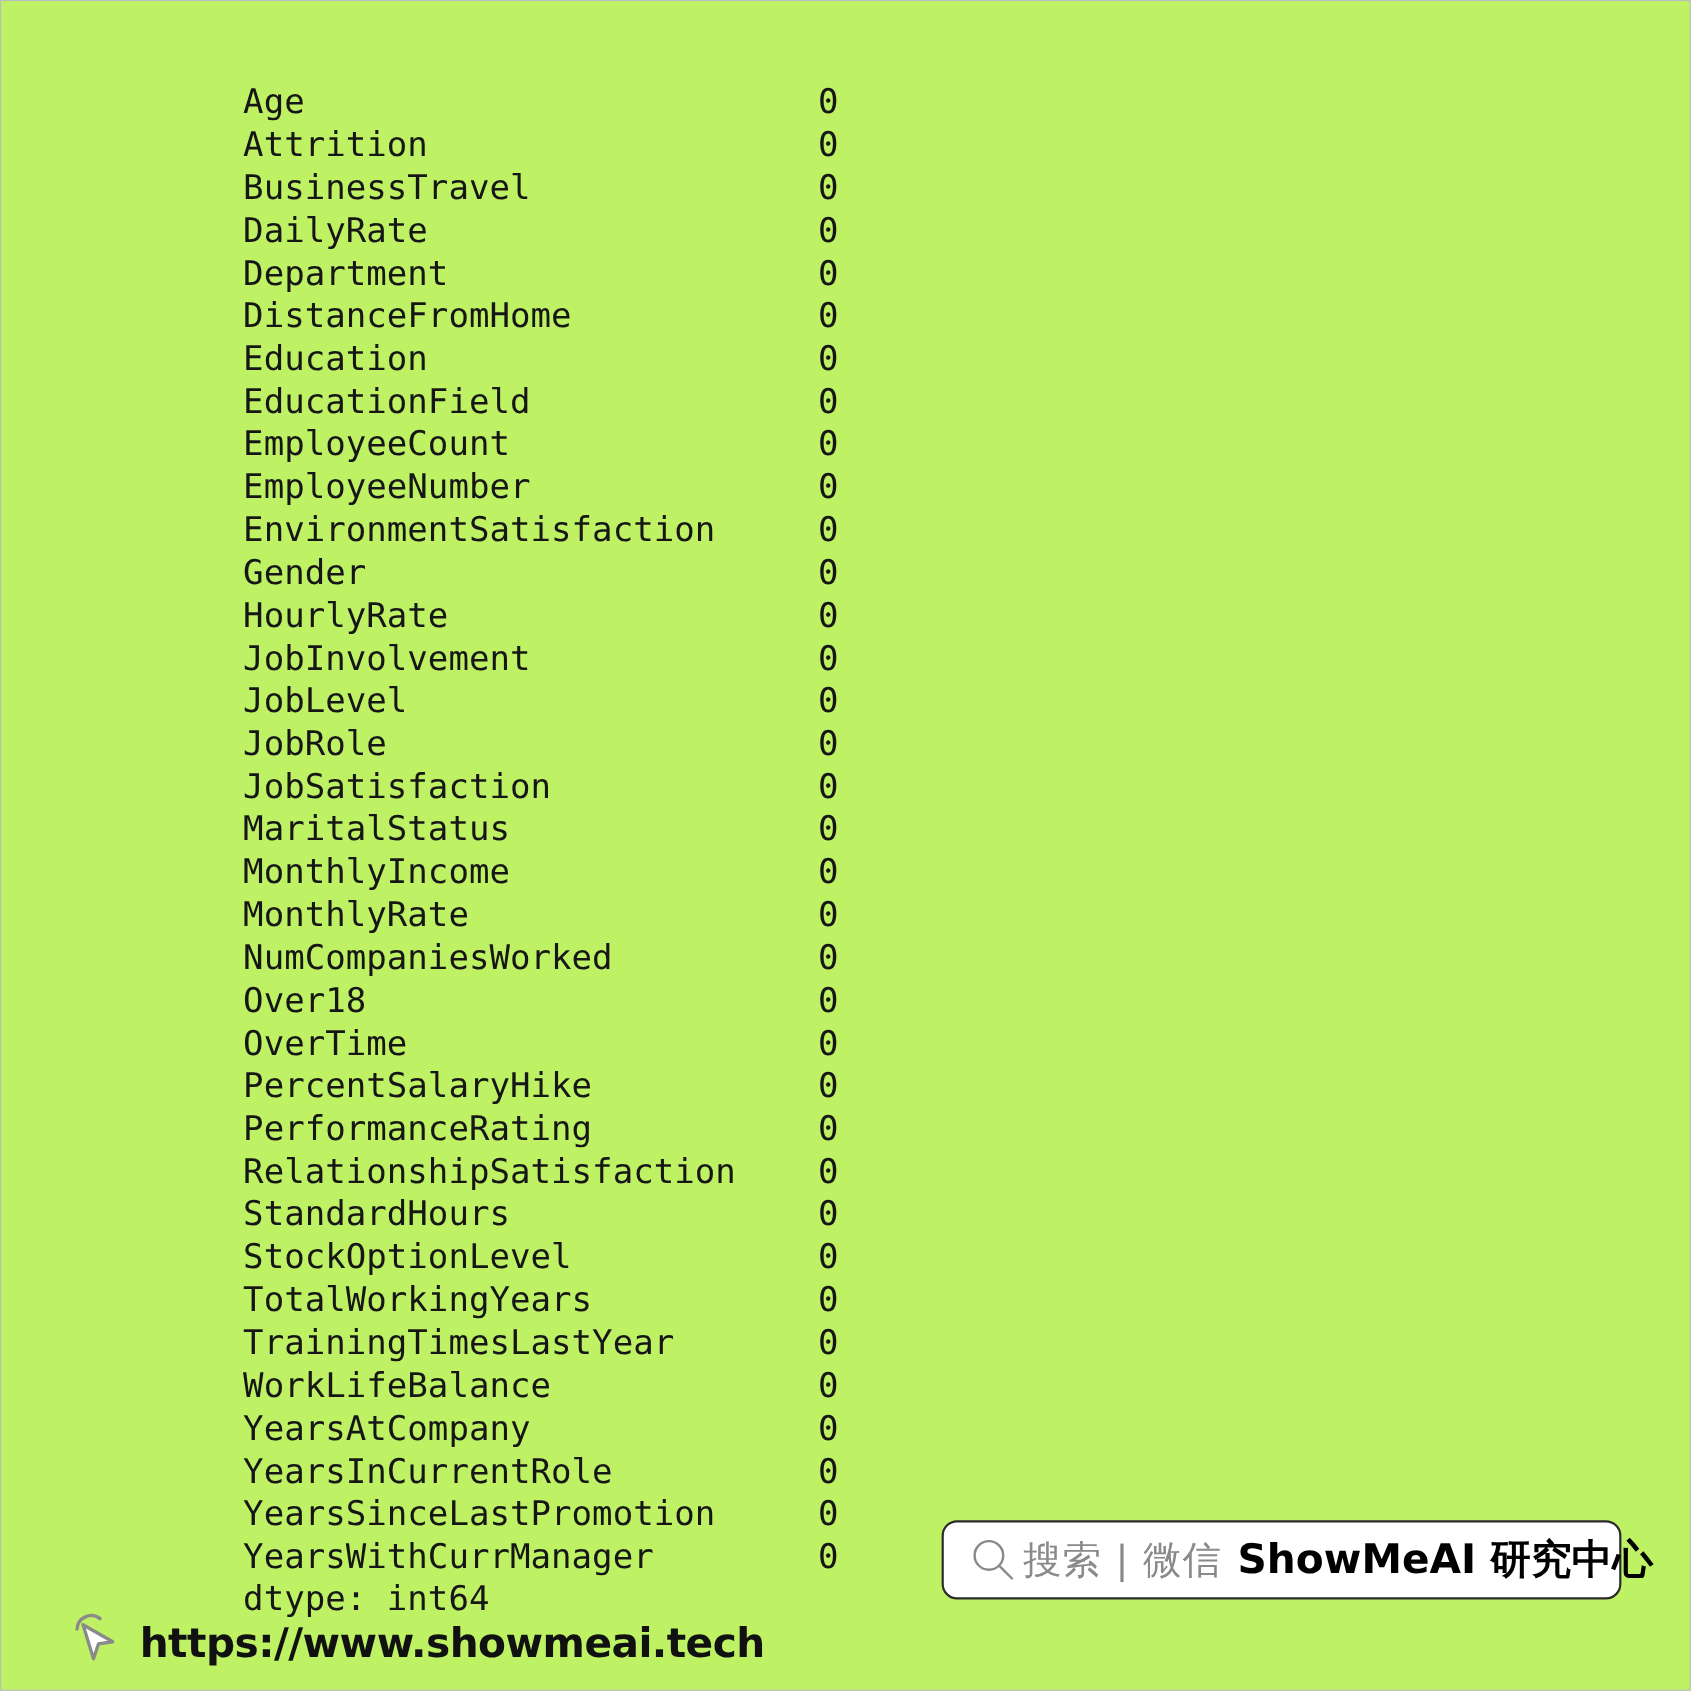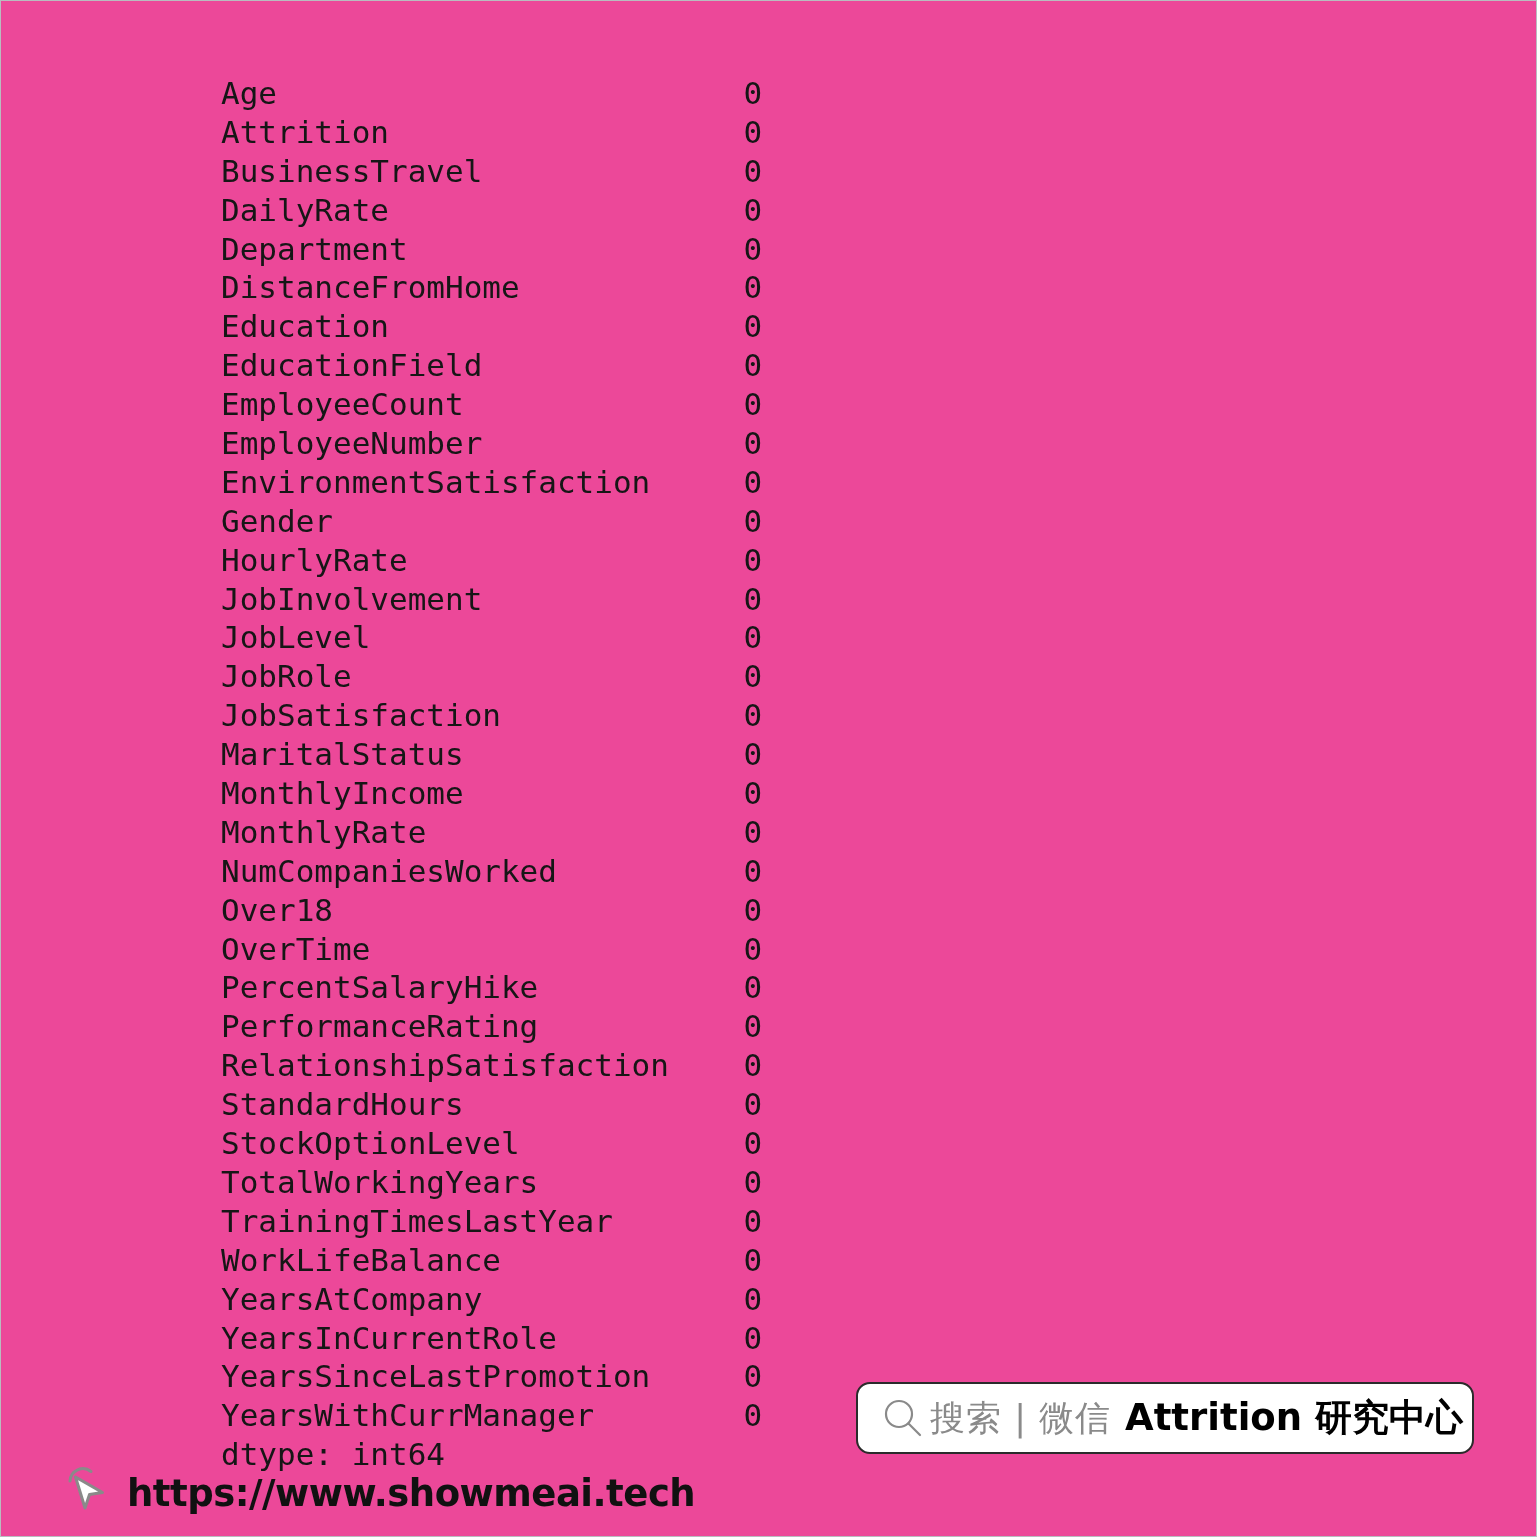--- a/index.html
+++ b/index.html
@@ -10,21 +10,21 @@
     width: 1537px;
     height: 1537px;
     background: #ffffff;
     font-family: "Liberation Sans", sans-serif;
     overflow: hidden;
   }
   #page {
     position: relative;
     width: 1537px;
     height: 1537px;
-    background: #ec4899;
+    background: #bef264;
     box-sizing: border-box;
     border: 1px solid #b9bcc0;
   }
 
   
   #output-block {
     position: absolute;
     left: 220px;
     top: 42px;
     font-family: "DejaVu Sans Mono", "Liberation Mono", monospace;
@@ -120,21 +120,21 @@
 <div id="page">
 
   <pre id="output-block"><span class="series-row"><span class="series-index">Age</span><span>                         </span><span class="series-value">0</span></span><span class="series-row"><span class="series-index">Attrition</span><span>                   </span><span class="series-value">0</span></span><span class="series-row"><span class="series-index">BusinessTravel</span><span>              </span><span class="series-value">0</span></span><span class="series-row"><span class="series-index">DailyRate</span><span>                   </span><span class="series-value">0</span></span><span class="series-row"><span class="series-index">Department</span><span>                  </span><span class="series-value">0</span></span><span class="series-row"><span class="series-index">DistanceFromHome</span><span>            </span><span class="series-value">0</span></span><span class="series-row"><span class="series-index">Education</span><span>                   </span><span class="series-value">0</span></span><span class="series-row"><span class="series-index">EducationField</span><span>              </span><span class="series-value">0</span></span><span class="series-row"><span class="series-index">EmployeeCount</span><span>               </span><span class="series-value">0</span></span><span class="series-row"><span class="series-index">EmployeeNumber</span><span>              </span><span class="series-value">0</span></span><span class="series-row"><span class="series-index">EnvironmentSatisfaction</span><span>     </span><span class="series-value">0</span></span><span class="series-row"><span class="series-index">Gender</span><span>                      </span><span class="series-value">0</span></span><span class="series-row"><span class="series-index">HourlyRate</span><span>                  </span><span class="series-value">0</span></span><span class="series-row"><span class="series-index">JobInvolvement</span><span>              </span><span class="series-value">0</span></span><span class="series-row"><span class="series-index">JobLevel</span><span>                    </span><span class="series-value">0</span></span><span class="series-row"><span class="series-index">JobRole</span><span>                     </span><span class="series-value">0</span></span><span class="series-row"><span class="series-index">JobSatisfaction</span><span>             </span><span class="series-value">0</span></span><span class="series-row"><span class="series-index">MaritalStatus</span><span>               </span><span class="series-value">0</span></span><span class="series-row"><span class="series-index">MonthlyIncome</span><span>               </span><span class="series-value">0</span></span><span class="series-row"><span class="series-index">MonthlyRate</span><span>                 </span><span class="series-value">0</span></span><span class="series-row"><span class="series-index">NumCompaniesWorked</span><span>          </span><span class="series-value">0</span></span><span class="series-row"><span class="series-index">Over18</span><span>                      </span><span class="series-value">0</span></span><span class="series-row"><span class="series-index">OverTime</span><span>                    </span><span class="series-value">0</span></span><span class="series-row"><span class="series-index">PercentSalaryHike</span><span>           </span><span class="series-value">0</span></span><span class="series-row"><span class="series-index">PerformanceRating</span><span>           </span><span class="series-value">0</span></span><span class="series-row"><span class="series-index">RelationshipSatisfaction</span><span>    </span><span class="series-value">0</span></span><span class="series-row"><span class="series-index">StandardHours</span><span>               </span><span class="series-value">0</span></span><span class="series-row"><span class="series-index">StockOptionLevel</span><span>            </span><span class="series-value">0</span></span><span class="series-row"><span class="series-index">TotalWorkingYears</span><span>           </span><span class="series-value">0</span></span><span class="series-row"><span class="series-index">TrainingTimesLastYear</span><span>       </span><span class="series-value">0</span></span><span class="series-row"><span class="series-index">WorkLifeBalance</span><span>             </span><span class="series-value">0</span></span><span class="series-row"><span class="series-index">YearsAtCompany</span><span>              </span><span class="series-value">0</span></span><span class="series-row"><span class="series-index">YearsInCurrentRole</span><span>          </span><span class="series-value">0</span></span><span class="series-row"><span class="series-index">YearsSinceLastPromotion</span><span>     </span><span class="series-value">0</span></span><span class="series-row"><span class="series-index">YearsWithCurrManager</span><span>        </span><span class="series-value">0</span></span><span class="dtype-line">dtype: int64</span></pre>
 
   <div id="watermark-badge">
     <svg id="badge-search-icon" viewBox="0 0 42 42">
       <circle cx="17" cy="17" r="13" fill="none" stroke="#8a8a8a" stroke-width="2.2"></circle>
       <line x1="26.5" y1="26.5" x2="38" y2="38" stroke="#8a8a8a" stroke-width="2.2" stroke-linecap="round"></line>
     </svg>
     <span id="badge-gray-text">搜索 | 微信</span>
-    <span id="badge-brand-text">Attrition 研究中心</span>
+    <span id="badge-brand-text">ShowMeAI 研究中心</span>
   </div>
 
   <div id="site-footer">
     <svg id="cursor-icon" viewBox="0 0 52 52">
       <path d="M9 18 A13 13 0 0 1 30 8.5" fill="none" stroke="#8a8a8a" stroke-width="3" stroke-linecap="round"></path>
       <path d="M14.5 14 L41.5 29.5 L28.5 31.5 L24 45 Z" fill="#ffffff" stroke="#8a8a8a" stroke-width="3" stroke-linejoin="round" stroke-linecap="round"></path>
     </svg>
     <span id="site-url">https://www.showmeai.tech</span>
   </div>
 

